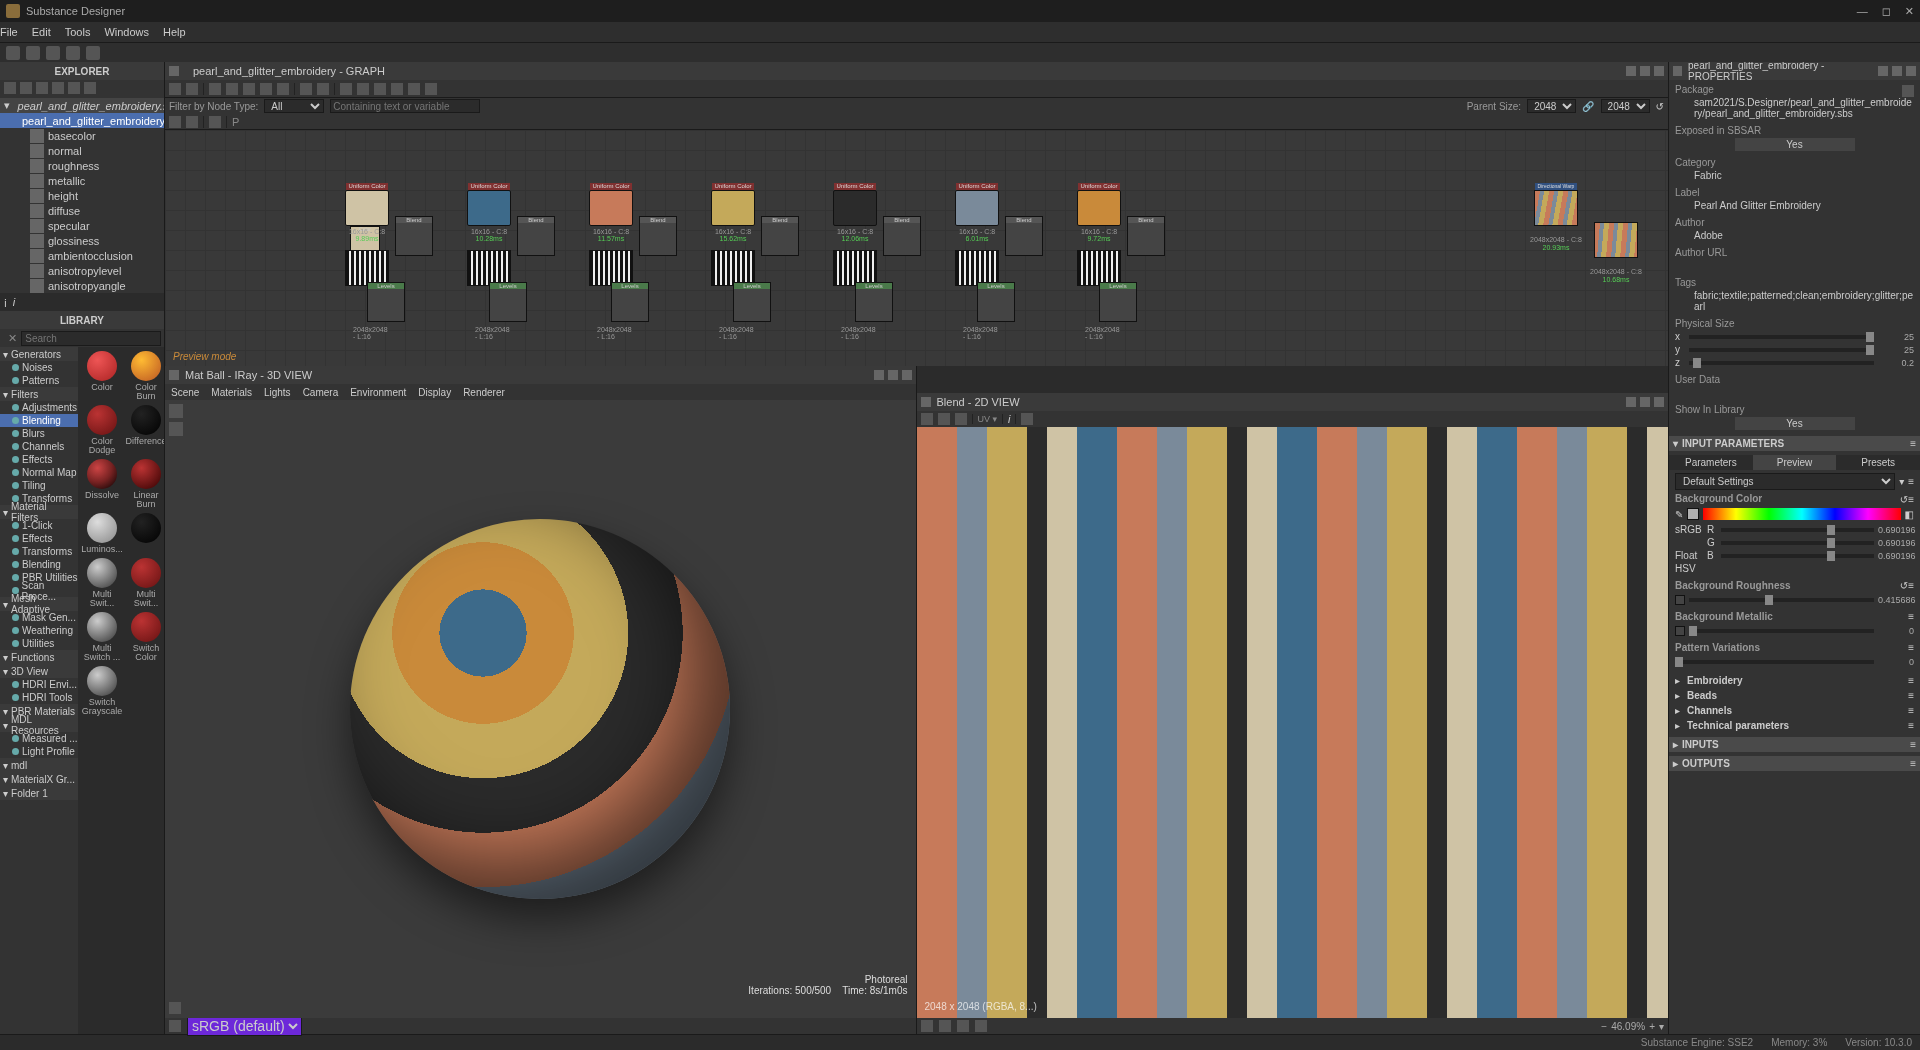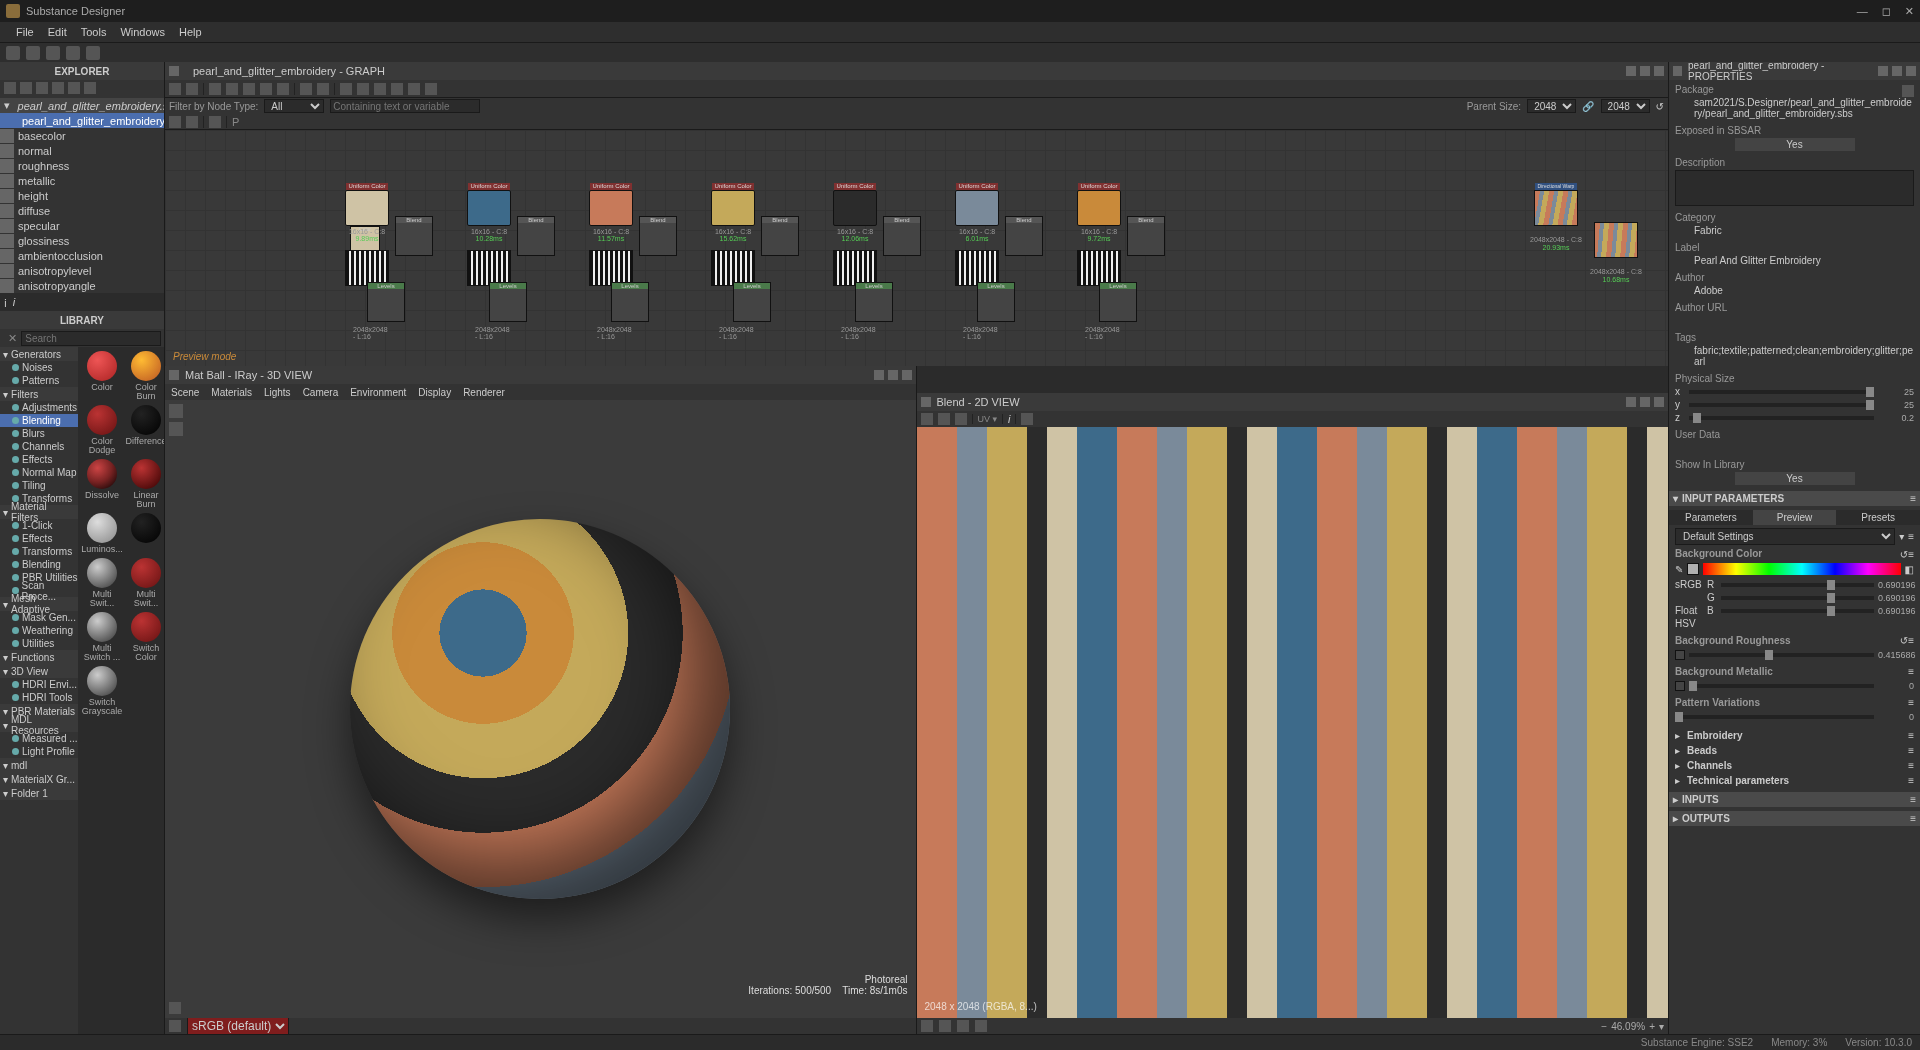--- a/index.html
+++ b/index.html
@@ -1,41 +1,41 @@
 <!DOCTYPE html>
 <html><head>
 <meta charset="utf-8">
 <style>
 * { box-sizing: border-box; margin: 0; padding: 0; font-family: "Segoe UI", Arial, sans-serif; }
 body { background: #2b2b2b; color: #ccc; font-size: 11px; overflow: hidden; width: 1920px; height: 1050px; }
 .titlebar { height: 22px; background: #1e1e1e; display: flex; align-items: center; padding: 0 6px; color: #aaa; }
 .titlebar .logo { width: 14px; height: 14px; background: #8a6d3b; border-radius: 2px; margin-right: 6px; }
 .titlebar .winbtns { margin-left: auto; display: flex; gap: 14px; }
 .titlebar .winbtns span { cursor: pointer; }
-.menubar { height: 20px; background: #2e2e2e; display: flex; align-items: center; padding: 0 16px; gap: 14px; color: #ccc; }
+.menubar { height: 20px; background: #2e2e2e; display: flex; align-items: center; padding: 0 0; gap: 14px; color: #ccc; }
 .menubar span { cursor: pointer; }
 .toolbar { height: 20px; background: #2e2e2e; display: flex; align-items: center; padding: 0 6px; gap: 6px; border-top: 1px solid #1a1a1a; }
 .toolbar .ico { width: 14px; height: 14px; background: #555; border-radius: 2px; }
 .main { display: flex; height: calc(100% - 62px - 16px); }
 .statusbar { height: 16px; background: #2b2b2b; border-top: 1px solid #1a1a1a; display: flex; align-items: center; justify-content: flex-end; padding: 0 8px; gap: 18px; color: #888; font-size: 10px; }
 
 
 .leftcol { width: 165px; display: flex; flex-direction: column; background: #333; border-right: 1px solid #1a1a1a; }
 .panel-header { height: 18px; background: #3a3a3a; display: flex; align-items: center; padding: 0 4px; font-weight: bold; font-size: 10px; gap: 4px; flex-direction: column; }
 .panel-header .icons-r { margin-left: auto; display: flex; gap: 4px; }
 .panel-header .ico { width: 10px; height: 10px; background: #666; }
 .explorer-tools { height: 18px; background: #333; display: flex; gap: 4px; padding: 2px 4px; }
 .explorer-tools .ico { width: 12px; height: 12px; background: #555; }
 .explorer-tree { flex: 0 0 auto; background: #333; overflow: hidden; }
 .tree-row { display: flex; align-items: center; height: 15px; padding-left: 4px; gap: 4px; }
 .tree-row.pkg { background: #444; }
 .tree-row.sel { background: #4b6eaf; color: #fff; }
 .tree-row .tw { width: 9px; text-align: center; }
 .tree-row .thumb { width: 14px; height: 14px; background: #666; }
-.tree-channels { }
+.tree-channels { padding-left: 30px; }
 .tree-channels .tree-row { padding-left: 0; }
 
 .lib-search { height: 18px; display: flex; align-items: center; gap: 4px; padding: 0 4px; background: #333; }
 .lib-search input { flex: 1; background: #2b2b2b; border: 1px solid #1a1a1a; color: #ccc; font-size: 10px; padding: 1px 3px; }
 .lib-body { flex: 1; display: flex; overflow: hidden; }
 .lib-cats { width: 78px; background: #333; overflow-y: auto; font-size: 10px; }
 .lib-cat-h { height: 14px; display: flex; align-items: center; padding: 0 3px; background: #3a3a3a; gap: 3px; }
 .lib-cat-i { height: 13px; display: flex; align-items: center; padding-left: 12px; gap: 3px; cursor: pointer; }
 .lib-cat-i.sel { background: #4b6eaf; color: #fff; }
 .lib-cat-i .dot { width: 7px; height: 7px; border-radius: 50%; background: #6aa; }
@@ -75,21 +75,21 @@
 .center-lower { flex: 1; display: flex; }
 .viewport3d { width: 50%; display: flex; flex-direction: column; border-right: 1px solid #1a1a1a; }
 .vp-header { height: 18px; background: #3a3a3a; display: flex; align-items: center; padding: 0 4px; gap: 6px; }
 .vp-header .icons-r { margin-left: auto; display: flex; gap: 4px; }
 .vp-menubar { height: 16px; background: #333; display: flex; align-items: center; gap: 12px; padding: 0 6px; font-size: 10px; }
 .vp-canvas { flex: 1; background: #3b3b3b; position: relative; display: flex; align-items: center; justify-content: center; }
 .vp-sidetools { position: absolute; left: 4px; top: 4px; display: flex; flex-direction: column; gap: 4px; }
 .vp-sidetools .ico { width: 14px; height: 14px; background: #555; }
 .vp-overlay { position: absolute; right: 8px; bottom: 22px; text-align: right; color: #ddd; font-size: 10px; }
 .vp-bottombar { height: 16px; background: #333; display: flex; align-items: center; gap: 6px; padding: 0 4px; }
-.vp-bottombar select { background: #7f1d1d; border: 1px solid #1a1a1a; color: #ccc; font-size: 12px; }
+.vp-bottombar select { background: #6d28d9; border: 1px solid #1a1a1a; color: #ccc; font-size: 14px; }
 .matball { width: 380px; height: 380px; border-radius: 50%;
   background: radial-gradient(circle at 35% 30%, #3d6a8a 0 12%, #c98a3a 12% 25%, #c4a95a 25% 40%, #2b2b2b 40% 55%, #c77a5a 55% 70%, #7a8a9a 70% 100%);
   position: relative; box-shadow: inset -40px -40px 80px rgba(0,0,0,.6), 0 20px 40px rgba(0,0,0,.5); }
 
 .viewport2d { width: 50%; display: flex; flex-direction: column; margin-top: 27px; }
 .vp2-tools { height: 16px; background: #333; display: flex; align-items: center; gap: 5px; padding: 0 4px; }
 .vp2-tools .ico { width: 12px; height: 12px; background: #555; }
 .vp2-canvas { flex: 1; position: relative;
   background: repeating-linear-gradient(90deg, #c77a5a 0 40px, #7a8a9a 40px 70px, #c4a95a 70px 110px, #2b2b2b 110px 130px, #cfc3a5 130px 160px, #3d6a8a 160px 200px); }
 .vp2-overlay { position: absolute; left: 8px; bottom: 6px; color: rgba(255,255,255,.7); font-size: 10px; }
@@ -721,24 +721,20 @@
           <div class="prop-lbl" style="flex:1">Package</div>
           <div class="ico" style="width:12px;height:12px;background:#555"></div>
         </div>
         <div class="prop-val">sam2021/S.Designer/pearl_and_glitter_embroidery/pearl_and_glitter_embroidery.sbs</div>
       </div>
       <div class="prop-sec">
         <div class="prop-lbl">Exposed in SBSAR</div>
         <div class="prop-toggle" style="width:120px;margin:0 auto">Yes</div>
       </div>
       <div class="prop-sec">
-        <div class="prop-lbl">Description</div>
-        <div class="prop-textarea"></div>
-      </div>
-      <div class="prop-sec">
         <div class="prop-lbl">Category</div>
         <div class="prop-val">Fabric</div>
       </div>
       <div class="prop-sec">
         <div class="prop-lbl">Label</div>
         <div class="prop-val">Pearl And Glitter Embroidery</div>
       </div>
       <div class="prop-sec">
         <div class="prop-lbl">Author</div>
         <div class="prop-val">Adobe</div>

